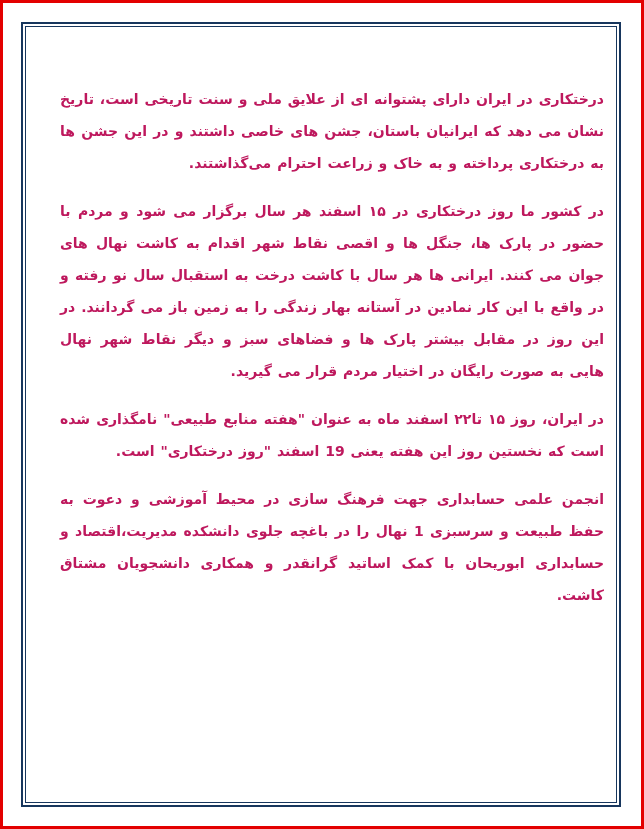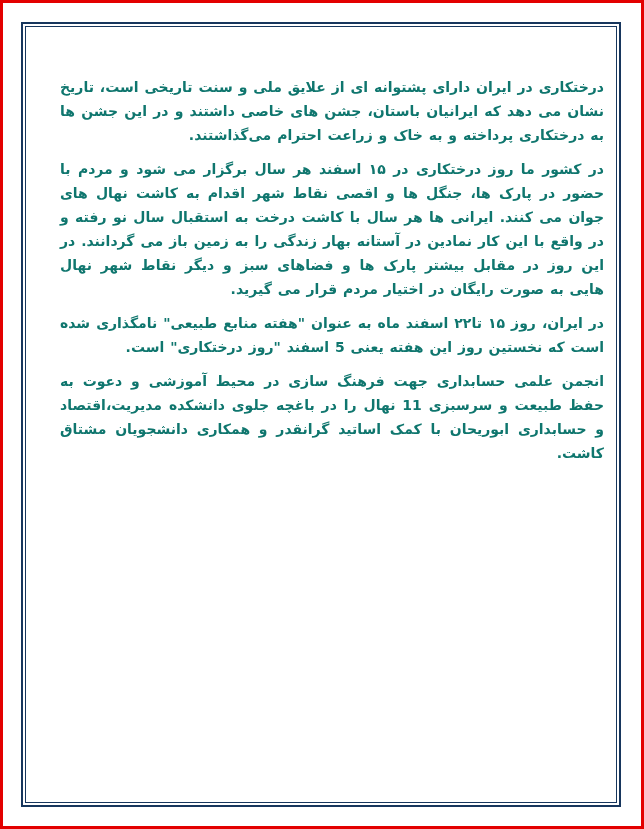--- a/index.html
+++ b/index.html
@@ -40,35 +40,35 @@
     position: absolute;
     inset: 0;
     box-sizing: border-box;
     padding: 40px 12px 0 34px;
     direction: rtl;
     unicode-bidi: embed;
     text-align: justify;
     text-align-last: right;
   }
   .content p {
-    margin: 8px 0 10px 0;
+    margin: 16px 0 10px 0;
     font-size: 14px;
     font-weight: bold;
-    line-height: 24px;
-    color: #0f766e;
+    line-height: 32px;
+    color: #be185d;
     word-spacing: 1px;
   }
 </style>
 </head>
 <body>
 
 <div class="red-border"></div>
 
 <div class="frame">
   <div class="frame-inner">
     <div class="content">
       <p>درختکاری در ایران دارای پشتوانه ای از علایق ملی و سنت تاریخی است، تاریخ نشان می دهد که ایرانیان باستان، جشن های خاصی داشتند و در این جشن ها به درختکاری پرداخته و به خاک و زراعت احترام می‌گذاشتند.</p>
       <p>در کشور ما روز درختکاری در ۱۵ اسفند هر سال برگزار می شود و مردم با حضور در پارک ها، جنگل ها و اقصی نقاط شهر اقدام به کاشت نهال های جوان می کنند. ایرانی ها هر سال با کاشت درخت به استقبال سال نو رفته و در واقع با این کار نمادین در آستانه بهار زندگی را به زمین باز می گردانند. در این روز در مقابل بیشتر پارک ها و فضاهای سبز و دیگر نقاط شهر نهال هایی به صورت رایگان در اختیار مردم قرار می گیرید.</p>
-      <p>در ایران، روز ۱۵ تا۲۲  اسفند ماه به عنوان "هفته منابع طبیعی" نامگذاری شده است که نخستین روز این هفته یعنی 5 اسفند "روز درختکاری" است.</p>
-      <p>انجمن علمی حسابداری جهت فرهنگ سازی در محیط آموزشی و دعوت به حفظ طبیعت و سرسبزی 11 نهال را در باغچه جلوی دانشکده مدیریت،اقتصاد و حسابداری ابوریحان با کمک اساتید گرانقدر و همکاری دانشجویان مشتاق کاشت.</p>
+      <p>در ایران، روز ۱۵ تا۲۲  اسفند ماه به عنوان "هفته منابع طبیعی" نامگذاری شده است که نخستین روز این هفته یعنی 19 اسفند "روز درختکاری" است.</p>
+      <p>انجمن علمی حسابداری جهت فرهنگ سازی در محیط آموزشی و دعوت به حفظ طبیعت و سرسبزی 1 نهال را در باغچه جلوی دانشکده مدیریت،اقتصاد و حسابداری ابوریحان با کمک اساتید گرانقدر و همکاری دانشجویان مشتاق کاشت.</p>
     </div>
   </div>
 </div>
 
 </body></html>

